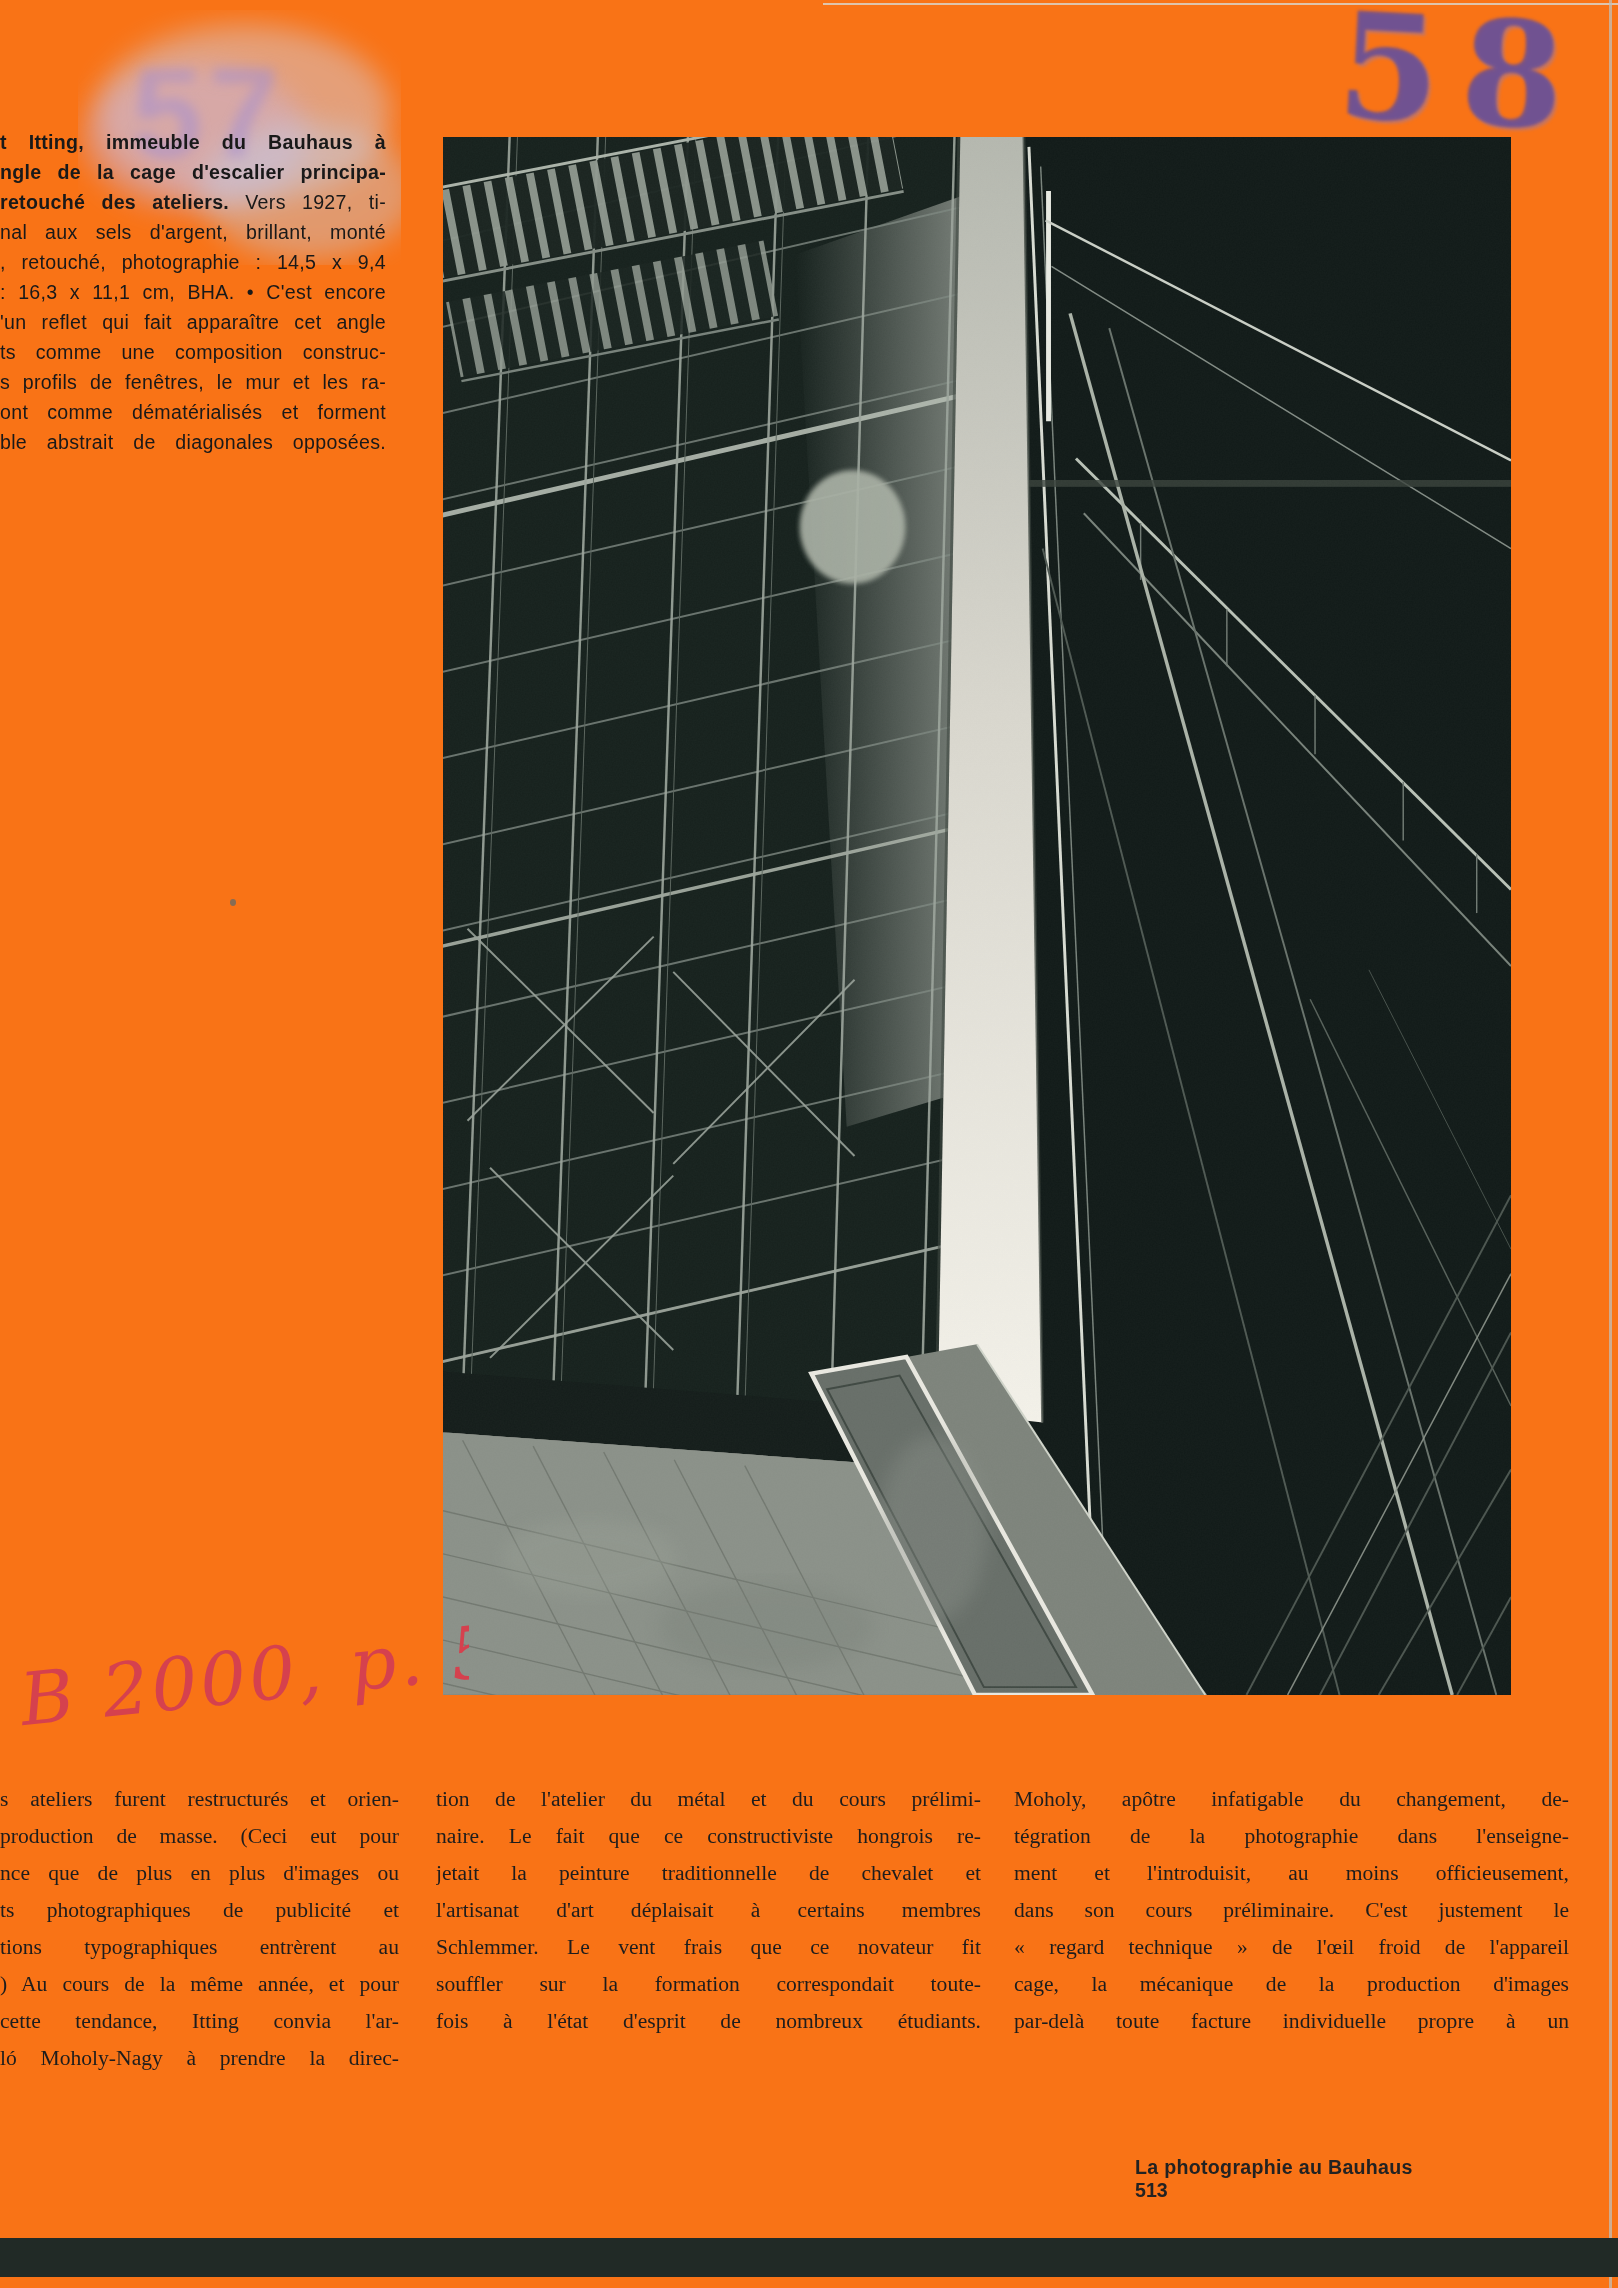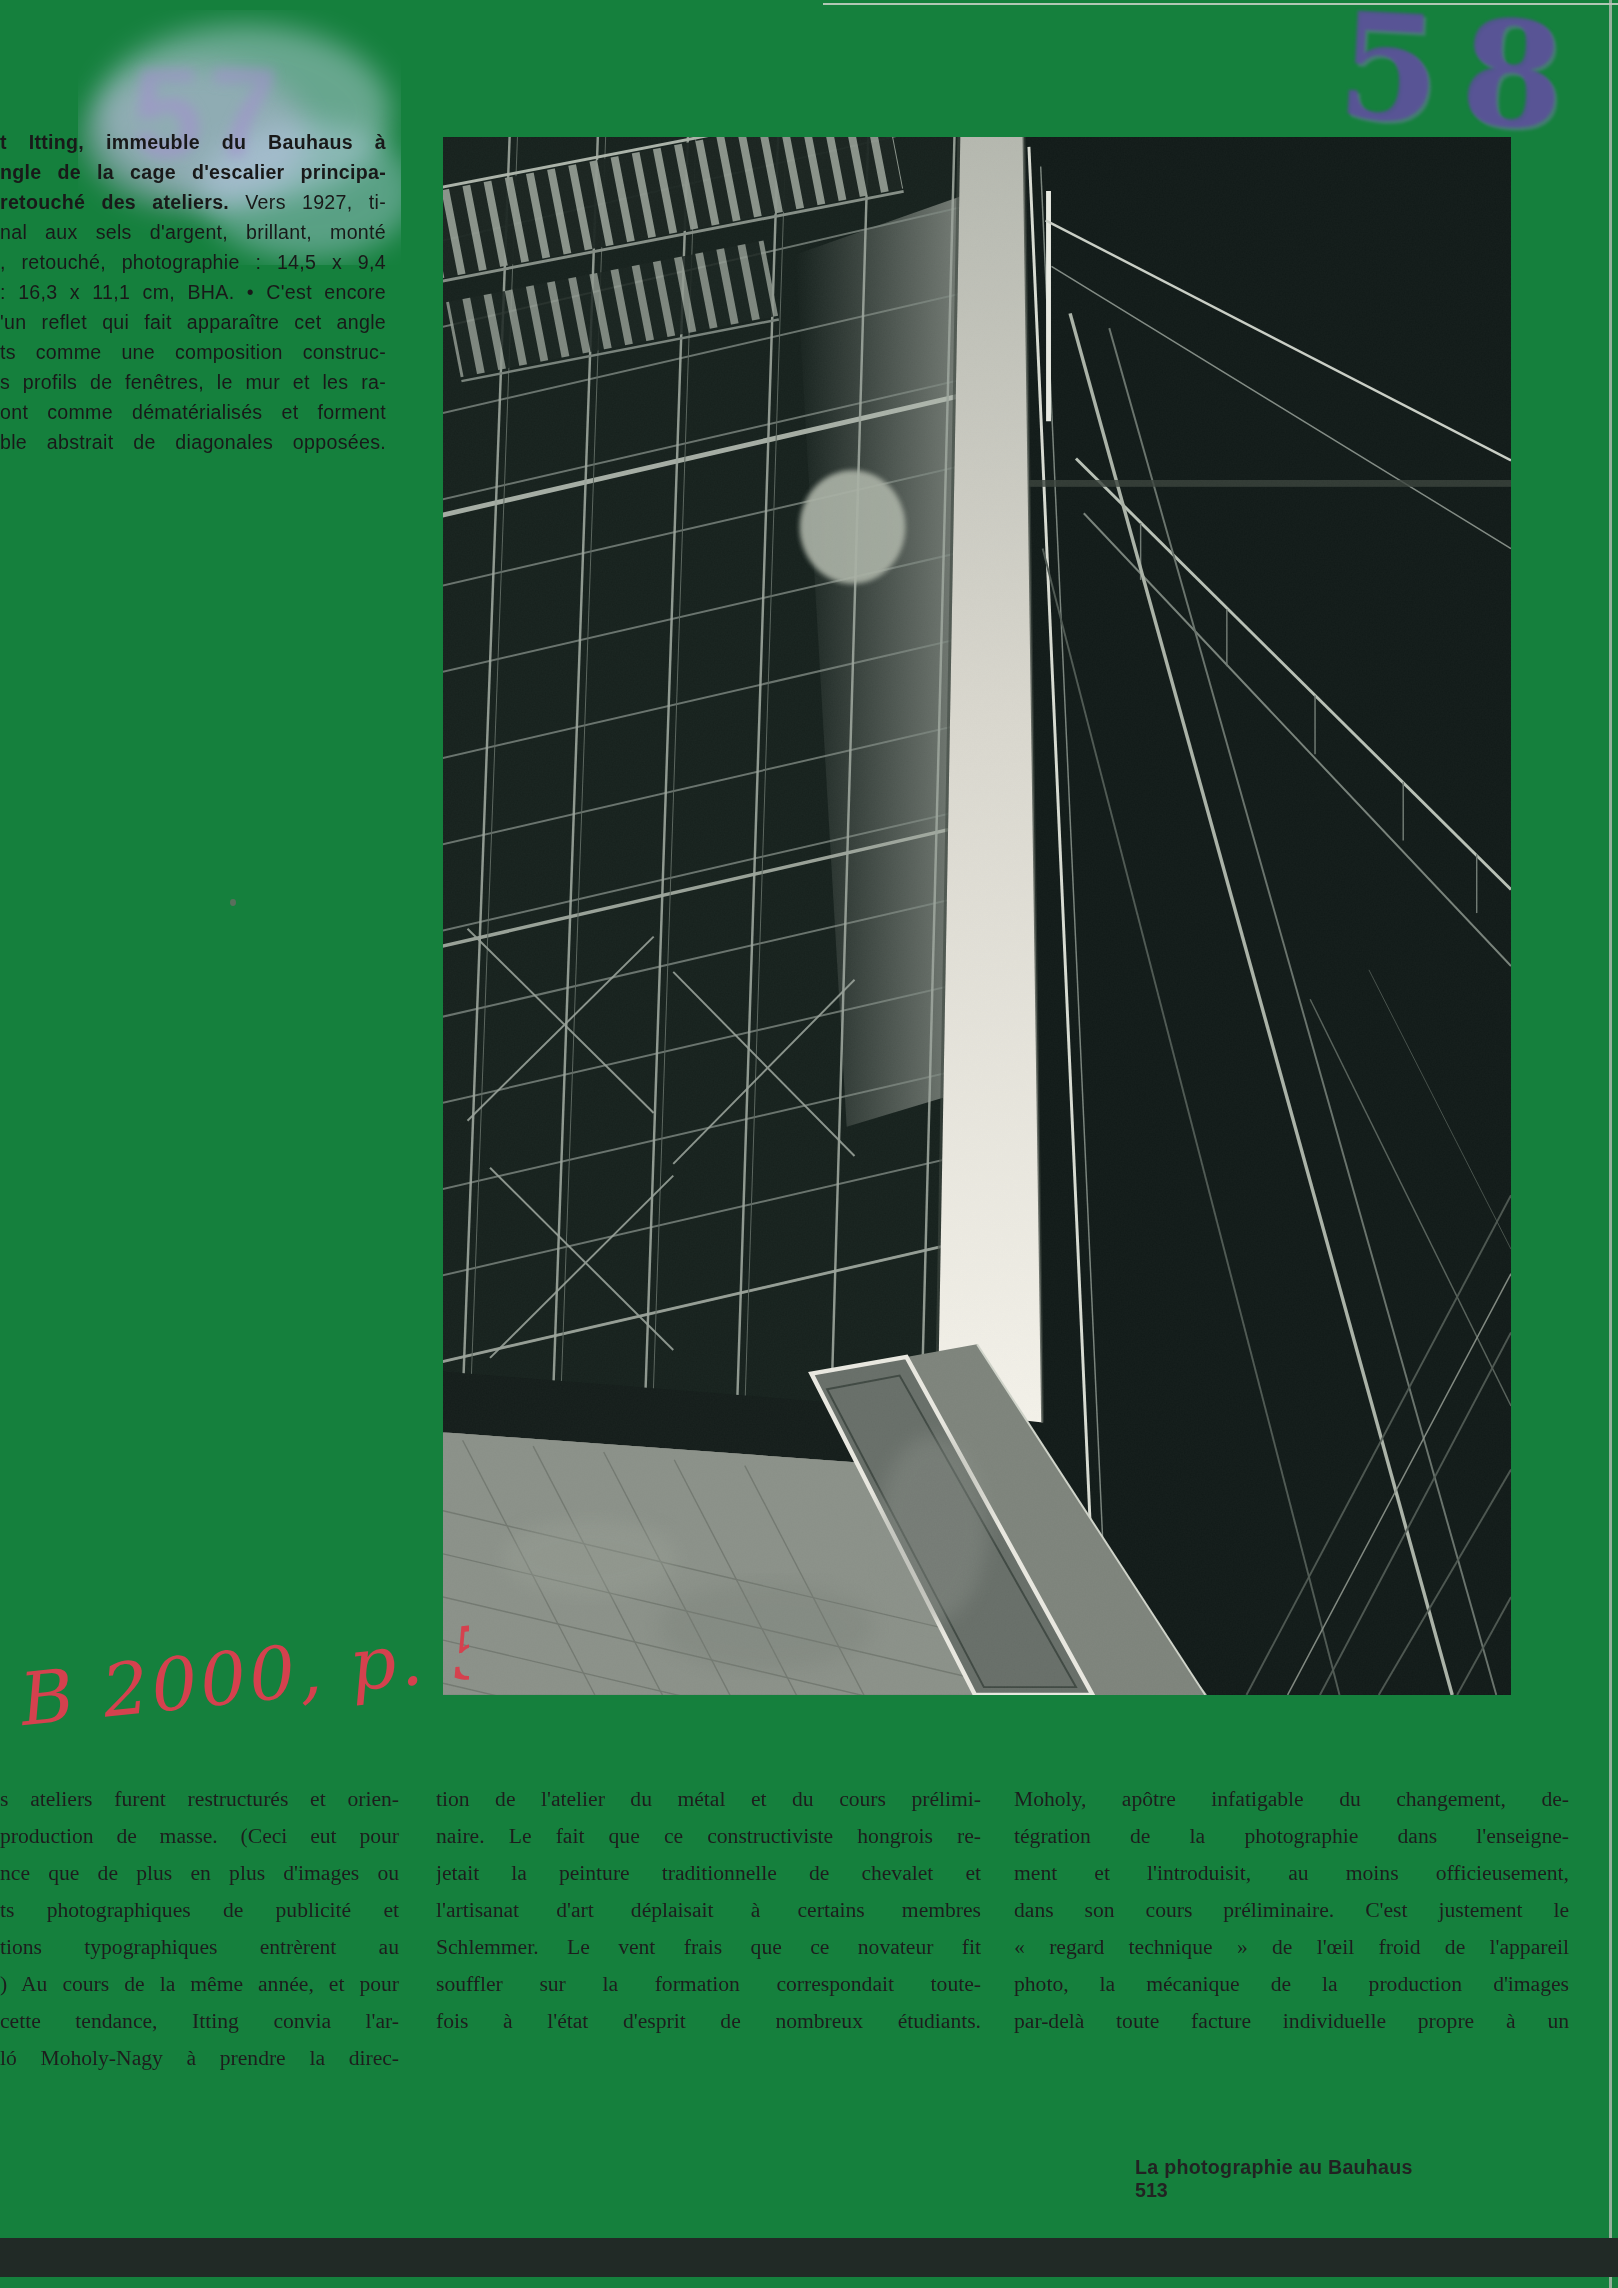--- a/index.html
+++ b/index.html
@@ -1,16 +1,16 @@
 <!DOCTYPE html>
 <html><head>
 <meta charset="utf-8">
 <style>
   html,body{margin:0;padding:0;background:#dcdcd8;}
-  #page{position:relative;width:1618px;height:2289px;background:#15803d;overflow:hidden;
+  #page{position:relative;width:1618px;height:2289px;background:#f97316;overflow:hidden;
         font-family:"Liberation Sans", sans-serif;}
   .abs{position:absolute;}
   
   #edge-right{left:1609px;top:0;width:2.9px;height:2289px;background:#bfbfb9;opacity:.75;}
   #edge-top{left:823px;top:2.9px;width:795px;height:2px;background:#d8d8d2;opacity:.8;}
   
   #caption{left:0;top:127px;width:386px;color:#191919;font-size:19.6px;line-height:30px;
            letter-spacing:0.3px;}
   .cap-line{text-align:justify;text-align-last:justify;white-space:nowrap;overflow:hidden;height:30px;}
   .cap-line b{font-weight:700;}
@@ -271,21 +271,21 @@
     <div class="b-line">Schlemmer. Le vent frais que ce novateur fit</div>
     <div class="b-line">souffler sur la formation correspondait toute-</div>
     <div class="b-line">fois à l'état d'esprit de nombreux étudiants.</div>
   </div>
   <div class="abs bodycol" id="col3">
     <div class="b-line">Moholy, apôtre infatigable du changement, de-</div>
     <div class="b-line">tégration de la photographie dans l'enseigne-</div>
     <div class="b-line">ment et l'introduisit, au moins officieusement,</div>
     <div class="b-line">dans son cours préliminaire. C'est justement le</div>
     <div class="b-line">« regard technique » de l'œil froid de l'appareil</div>
-    <div class="b-line">photo, la mécanique de la production d'images</div>
+    <div class="b-line">cage, la mécanique de la production d'images</div>
     <div class="b-line">par-delà toute facture individuelle propre à un</div>
   </div>
 
   <div class="abs" id="footer">
     <span class="rt">La photographie au Bauhaus</span>
     <span class="pn">513</span>
   </div>
 
   <div class="abs" id="bottom-bar"></div>
 

